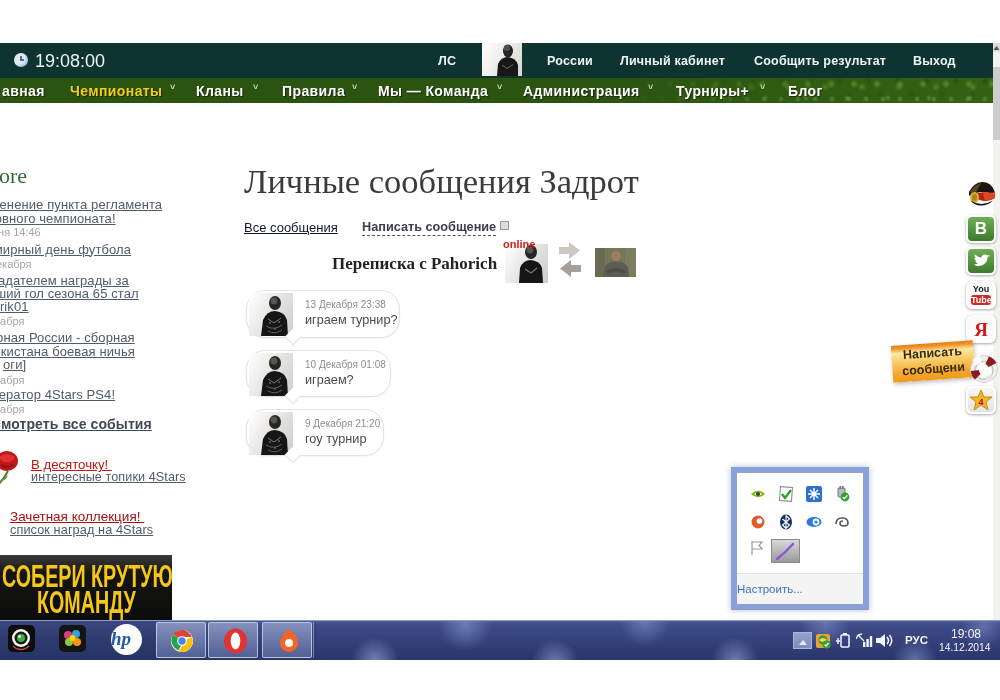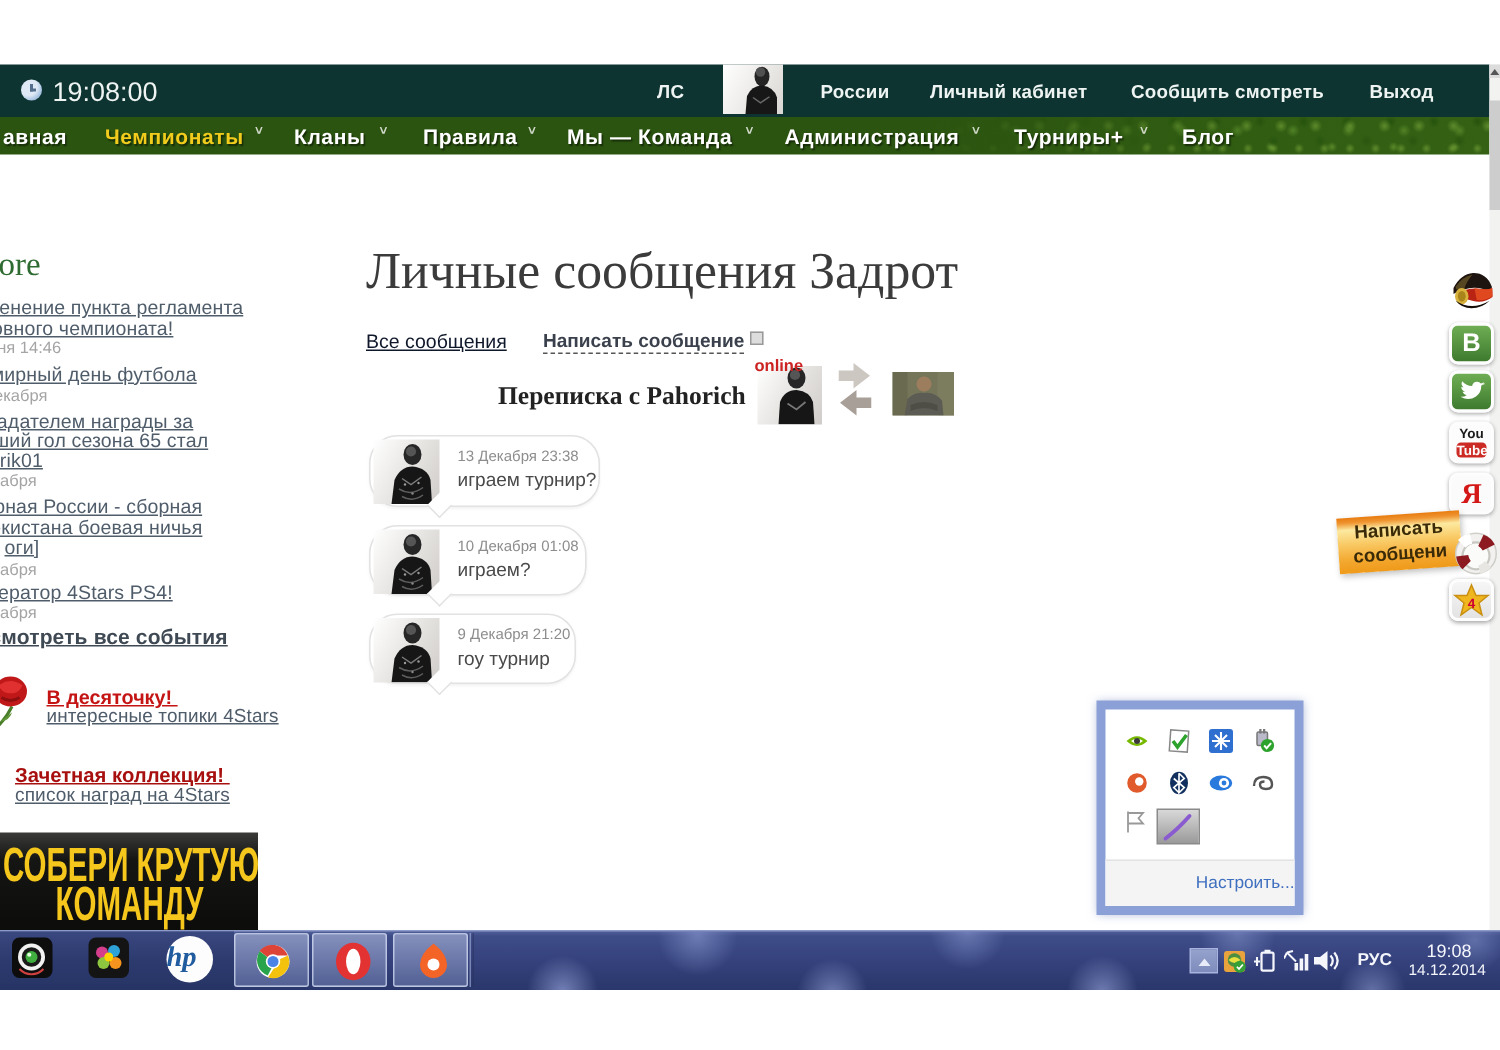--- a/index.html
+++ b/index.html
@@ -20,21 +20,21 @@
  background:linear-gradient(90deg,#2b5410 0%,#2b5410 62%,#305c12 80%,#346114 100%)}
 #menubar .mi{position:absolute;top:5px;color:#fff;font-weight:bold;font-size:14px;letter-spacing:.4px;text-shadow:1px 1px 1px rgba(0,0,0,.5)}
 #menubar .car{position:absolute;top:4px;color:#cfd8c8;font-weight:bold;font-size:9px}
 
 #sbar{left:993px;top:43px;width:7px;height:577px;background:#f2f2f1}
 #sthumb{position:absolute;left:0;top:24px;width:7px;height:73px;background:#cdcdcd}
 #sarrow{position:absolute;left:0;top:0;width:7px;height:9px;background:#dcdcdc}
 
 .slink{position:absolute;color:#4f5c6a;font-size:13px;text-decoration:underline;white-space:nowrap;letter-spacing:.1px}
 .sdate{position:absolute;color:#a4a4a4;font-size:11px;white-space:nowrap}
-.sred{position:absolute;color:#c41414;font-weight:bold;font-size:14px;text-decoration:underline;white-space:nowrap}
+.sred{position:absolute;color:#c41414;font-weight:normal;font-size:14px;text-decoration:underline;white-space:nowrap}
 #sidehead{left:-1px;top:163px;font-family:"Liberation Serif",serif;font-size:22px;color:#2e6b31}
 
 #title{left:244px;top:162px;font-family:"Liberation Serif",serif;font-size:34.5px;color:#3b3b3b}
 #allmsg{left:244px;top:220px;color:#0f172a;font-size:13px;text-decoration:underline}
 #writemsg{left:362px;top:220px;color:#3b414c;font-size:12.7px;font-weight:bold;border-bottom:1px dashed #555;padding-bottom:1px}
 #writeicon{left:500px;top:221px;width:9px;height:9px;border:1px solid #999;background:#ddd}
 #convtitle{left:332px;top:254px;font-family:"Liberation Serif",serif;font-size:17px;font-weight:bold;color:#222}
 #online{left:503px;top:238px;color:#cc2222;font-size:11px;font-weight:bold;z-index:3}
 .bwava{background:linear-gradient(120deg,#ffffff 0%,#e4e2df 55%,#cfccc9 100%);overflow:hidden}
 #ava1{left:505px;top:244px;width:43px;height:39px}
@@ -49,21 +49,21 @@
 .ricon{position:absolute;left:966px;width:30px;height:28px;border-radius:6px;box-shadow:0 1px 3px rgba(0,0,0,.35);border:2px solid #fdfdfd}
 
 #ribbon{left:892px;top:343px;width:82px;height:37px;transform:rotate(-4deg);z-index:4;
  background:linear-gradient(180deg,#e87c10 0%,#ef9430 9%,#fce9a0 22%,#f9c964 48%,#f3a72e 78%,#ef9a1a 100%);
  color:#3a2a08;font-weight:bold;font-size:12.5px;text-align:center;line-height:1.25;padding-top:3px;
  box-shadow:1px 2px 4px rgba(0,0,0,.25)}
 
 #tray{left:731px;top:467px;width:138px;height:143px;background:#8ba0d6;padding:6px;box-shadow:0 0 6px rgba(120,140,190,.6)}
 #trayin{width:126px;height:131px;background:#fff;position:relative}
 #traybot{position:absolute;left:0;bottom:0;width:126px;height:31px;background:#f4f4f4;border-top:1px solid #e3e3e3;
- color:#3f6fbf;font-size:11.5px;text-align:right;line-height:30px}
+ color:#3f6fbf;font-size:11.5px;text-align:left;line-height:30px}
 .ticon{position:absolute;width:16px;height:16px}
 
 #taskbar{left:0;top:620px;width:1000px;height:40px;
  background:linear-gradient(180deg,#56649e 0%,#3e4c88 10%,#36437e 45%,#2e3b72 80%,#2a376c 100%)}
 #taskbar:before{content:"";position:absolute;left:0;top:0;width:100%;height:1px;background:#8b9ac8}
 .tbtn{position:absolute;top:2px;width:50px;height:36px;background:linear-gradient(180deg,rgba(190,200,230,.55),rgba(130,145,195,.45));
  border:1px solid rgba(220,228,248,.7);border-radius:2px}
 
 #blackbanner{left:0;top:555px;width:172px;height:65px;background:linear-gradient(180deg,#3a3a38 0%,#151513 28%,#0c0c0a 100%);overflow:hidden}
 #blackbanner .l1{position:absolute;left:2px;top:5px;color:#f5c61c;
@@ -72,21 +72,21 @@
  transform:scaleX(.615);transform-origin:left;white-space:nowrap;line-height:1}
 </style></head>
 <body>
 
 <div class="abs" id="tealbar">
   <div id="clockicon"></div>
     <div id="clock">19:08:00</div>
   <div class="itm" style="left:438px">ЛС</div>
   <div class="itm" style="left:547px">России</div>
   <div class="itm" style="left:620px">Личный кабинет</div>
-  <div class="itm" style="left:754px">Сообщить смотреть</div>
+  <div class="itm" style="left:754px">Сообщить результат</div>
   <div class="itm" style="left:913px">Выход</div>
   <div id="topavatar">
     <svg width="40" height="33" viewBox="0 0 40 33">
       <ellipse cx="26" cy="8" rx="5" ry="6.5" fill="#242424"></ellipse>
       <circle cx="25" cy="5" r="3.2" fill="#505050"></circle>
       <path d="M15 33 L16 21 Q19 14 26 14 Q34 15 36 22 L36 33 Z" fill="#171717"></path>
       <path d="M20 22 l5 3.5 l6 -4" stroke="#6a6a6a" stroke-width="1" fill="none"></path>
     </svg>
   </div>
 </div>

